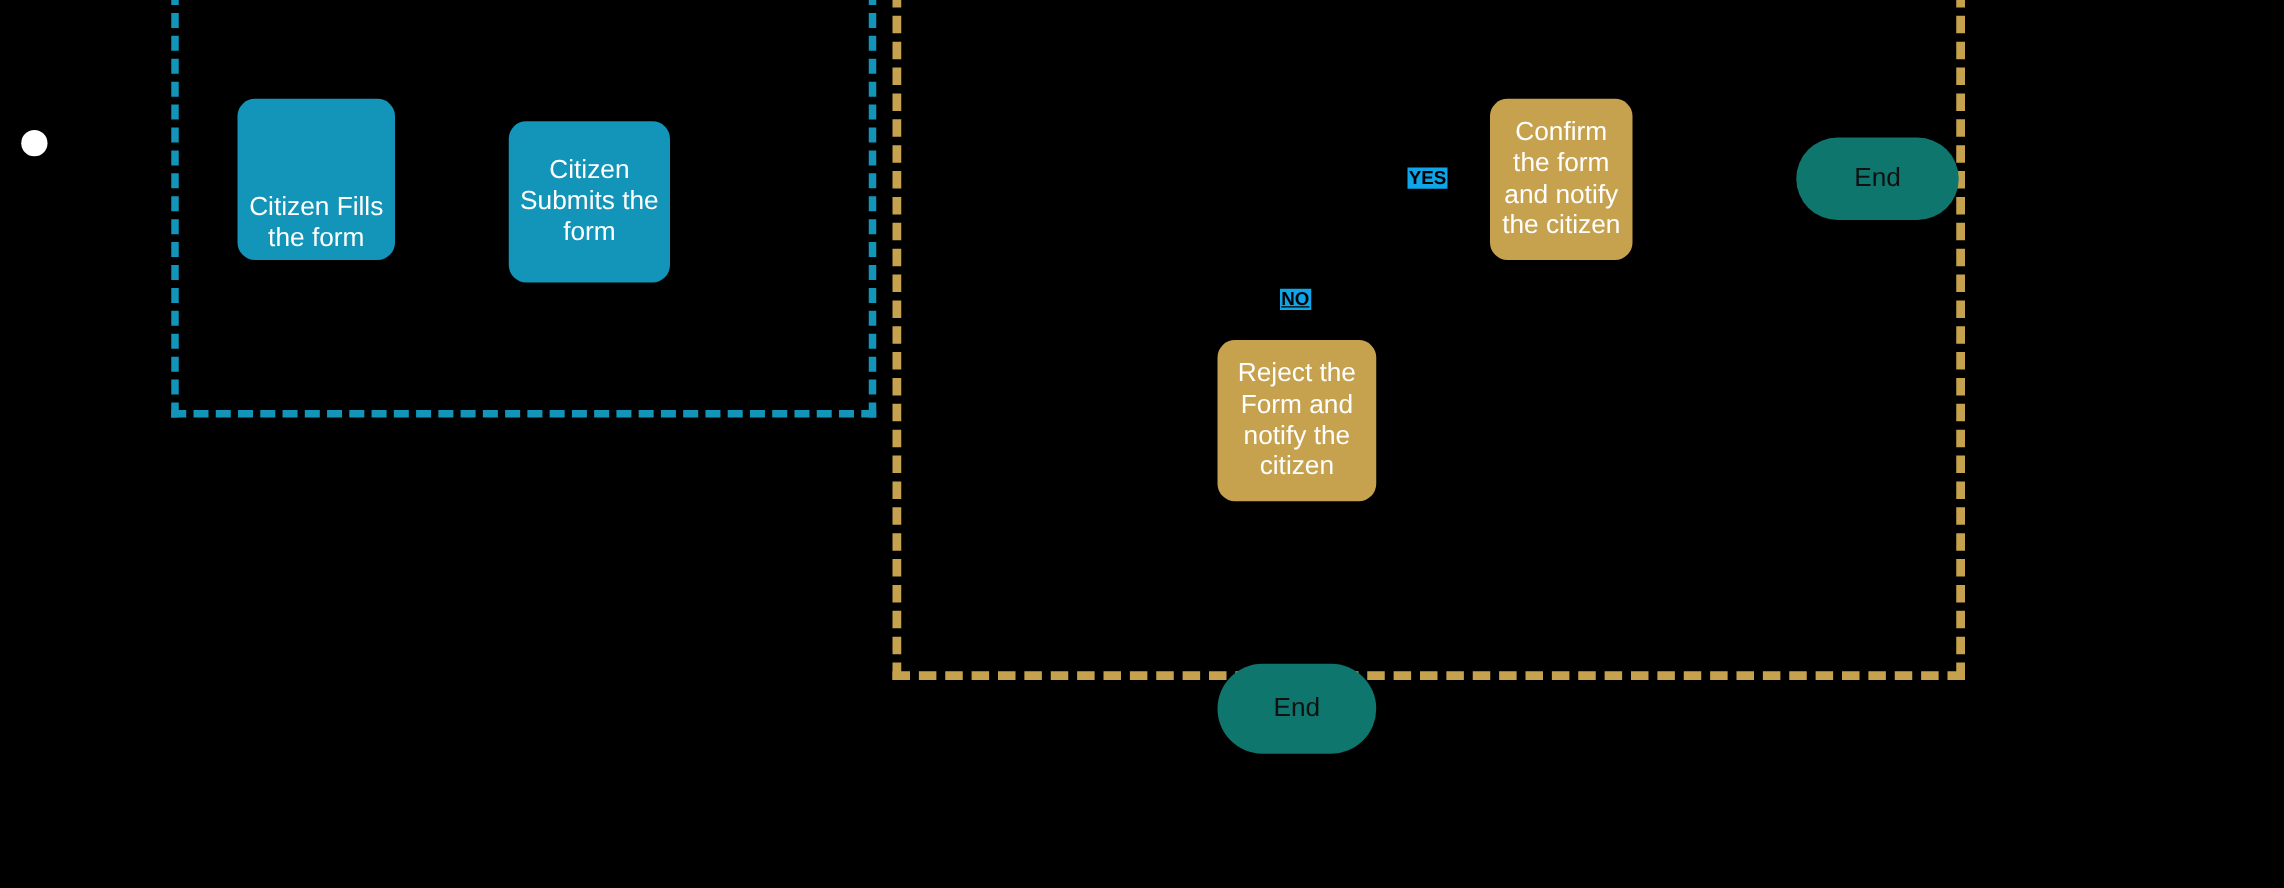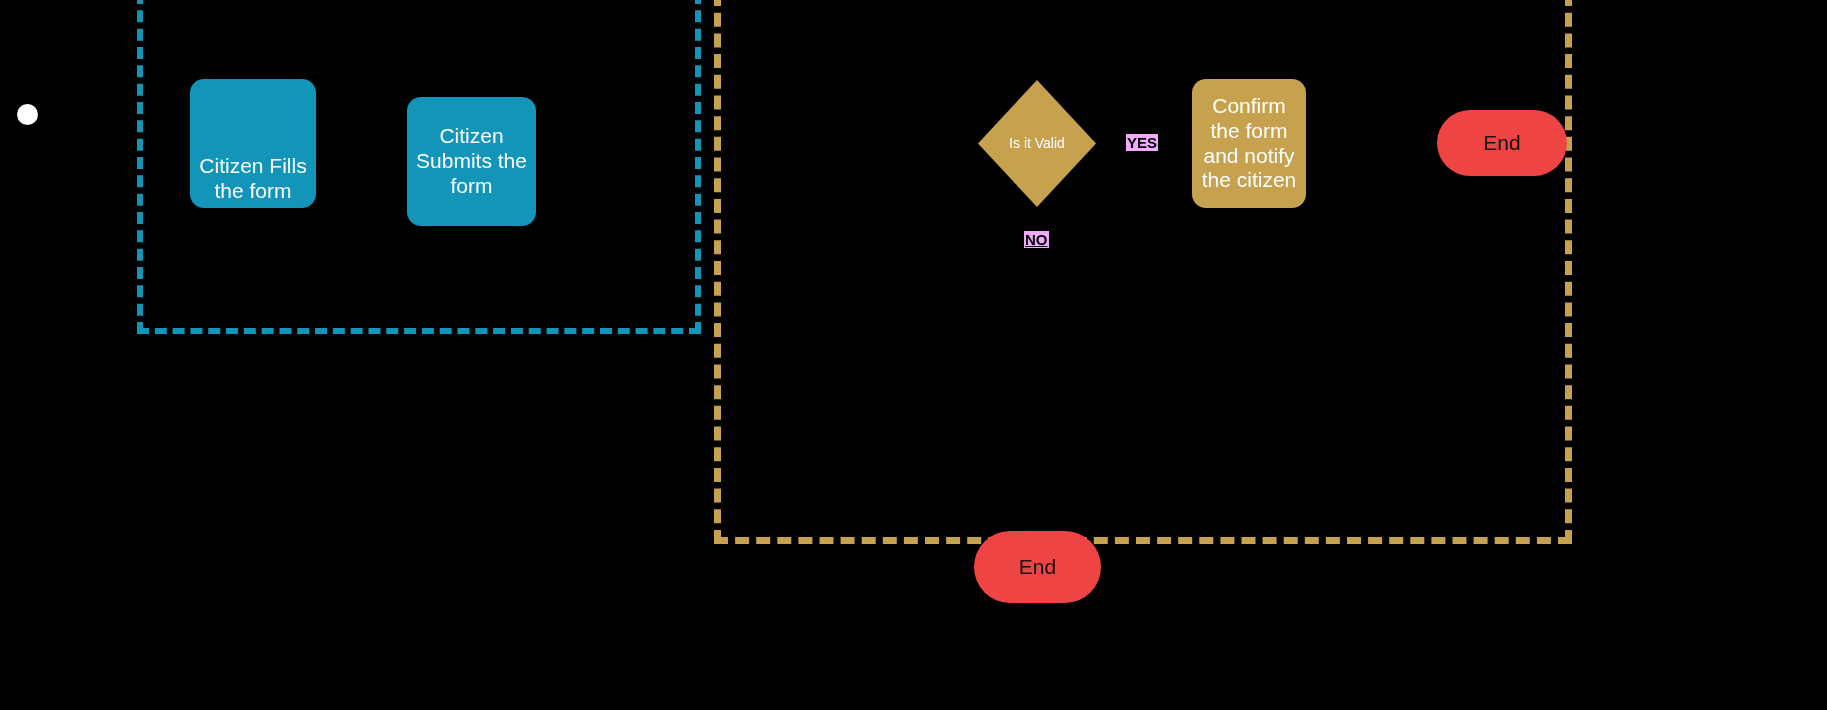--- a/index.html
+++ b/index.html
@@ -114,41 +114,41 @@
     position: absolute;
     left: 17px;
     top: 104px;
     width: 21px;
     height: 21px;
     border-radius: 50%;
     background: #ffffff;
   }
 
   .end-event {
-    background: #ef4444;
+    background: #0f766e;
     color: #111111;
     border-radius: 80px;
     font-size: 21px;
   }
   .end-right {
     left: 1437px;
     top: 110px;
     width: 130px;
     height: 66px;
   }
   .end-bottom {
     left: 974px;
     top: 531px;
     width: 127px;
     height: 72px;
   }
 
   .edge-label {
     position: absolute;
-    background: #f0abfc;
+    background: #0ea5e9;
     color: #000000;
     font-size: 15px;
     font-weight: bold;
     line-height: 1;
     padding: 1px 1px;
     letter-spacing: 0px;
     white-space: nowrap;
   }
   .label-yes {
     left: 1126px;
@@ -173,33 +173,32 @@
 
   <div class="node task task-blue task-fills">
     <span>Citizen Fills the form</span>
   </div>
 
   <div class="node task task-blue task-submits">
     <span>Citizen Submits the form</span>
   </div>
 
 
-  <div class="node decision">
-    <span class="diamond-shape"></span>
-    <span class="diamond-label">Is it Valid</span>
-  </div>
 
   <div class="edge-label label-yes">YES</div>
 
   <div class="edge-label label-no">NO</div>
 
   <div class="node task task-gold task-confirm">
     <span>Confirm the form and notify the citizen</span>
   </div>
 
+  <div class="node task task-gold task-reject">
+    <span>Reject the Form and notify the citizen</span>
+  </div>
 
   <div class="node end-event end-right">
     <span>End</span>
   </div>
 
   <div class="node end-event end-bottom">
     <span>End</span>
   </div>
 
 </div>

